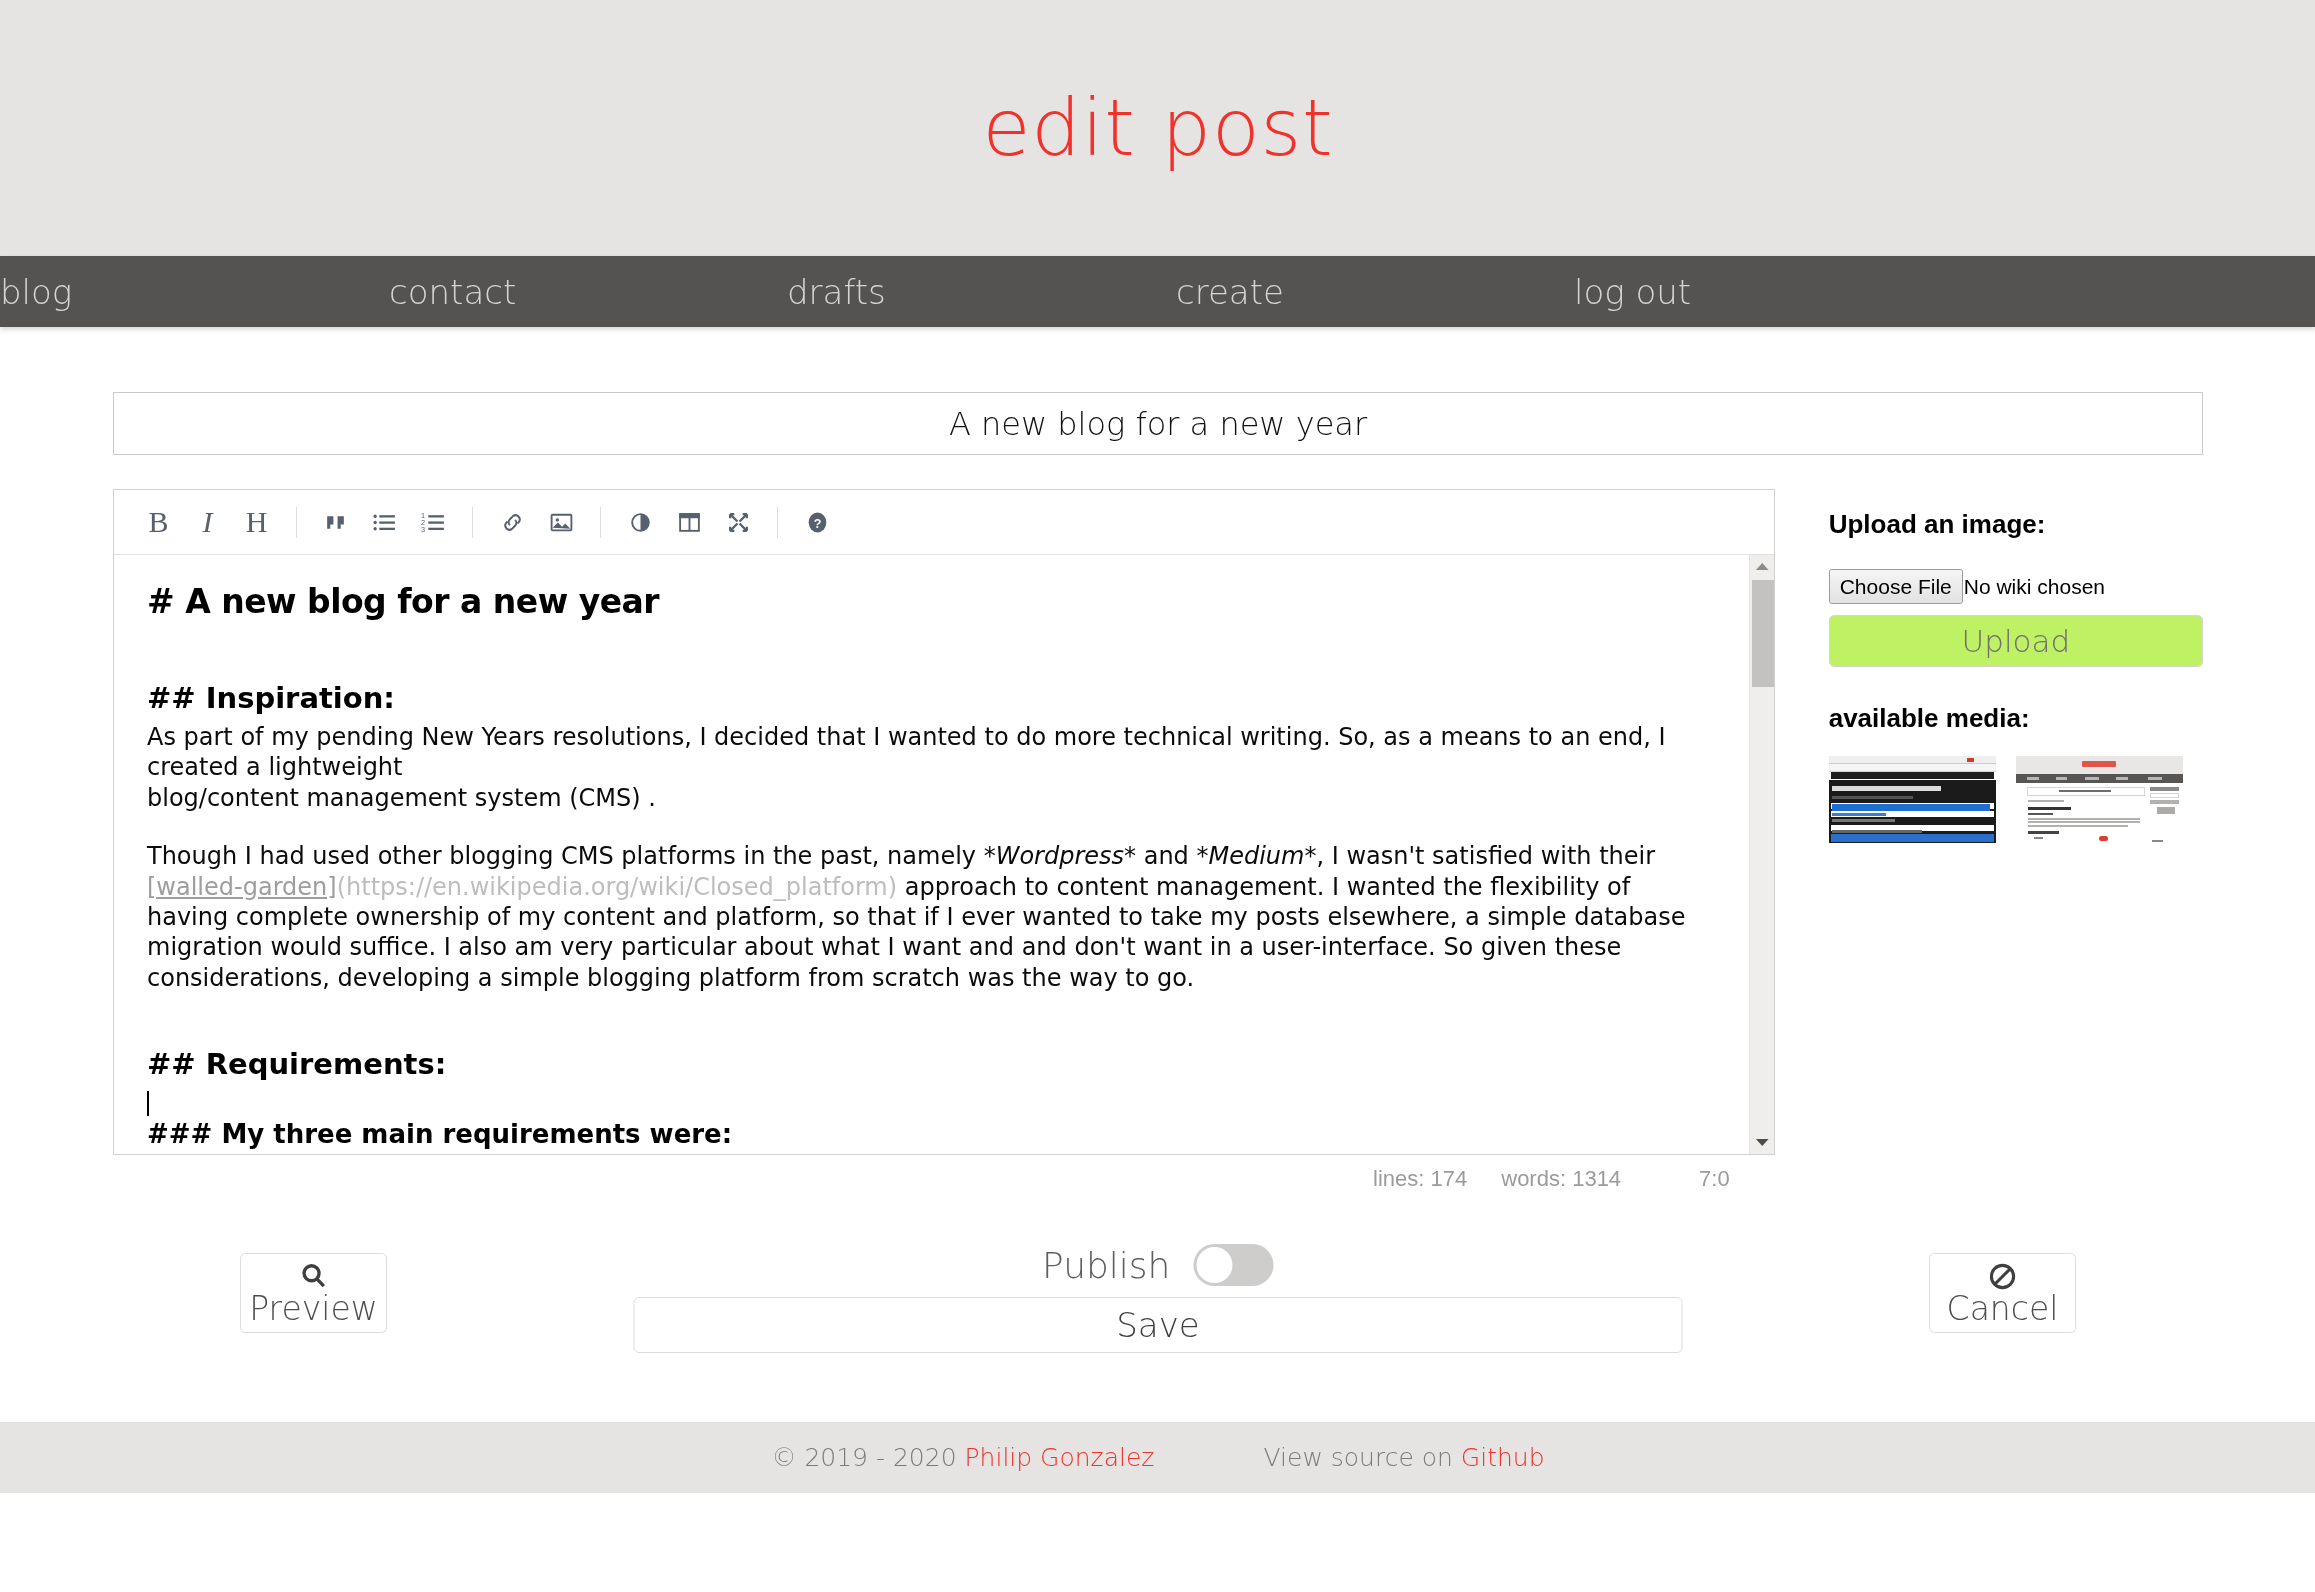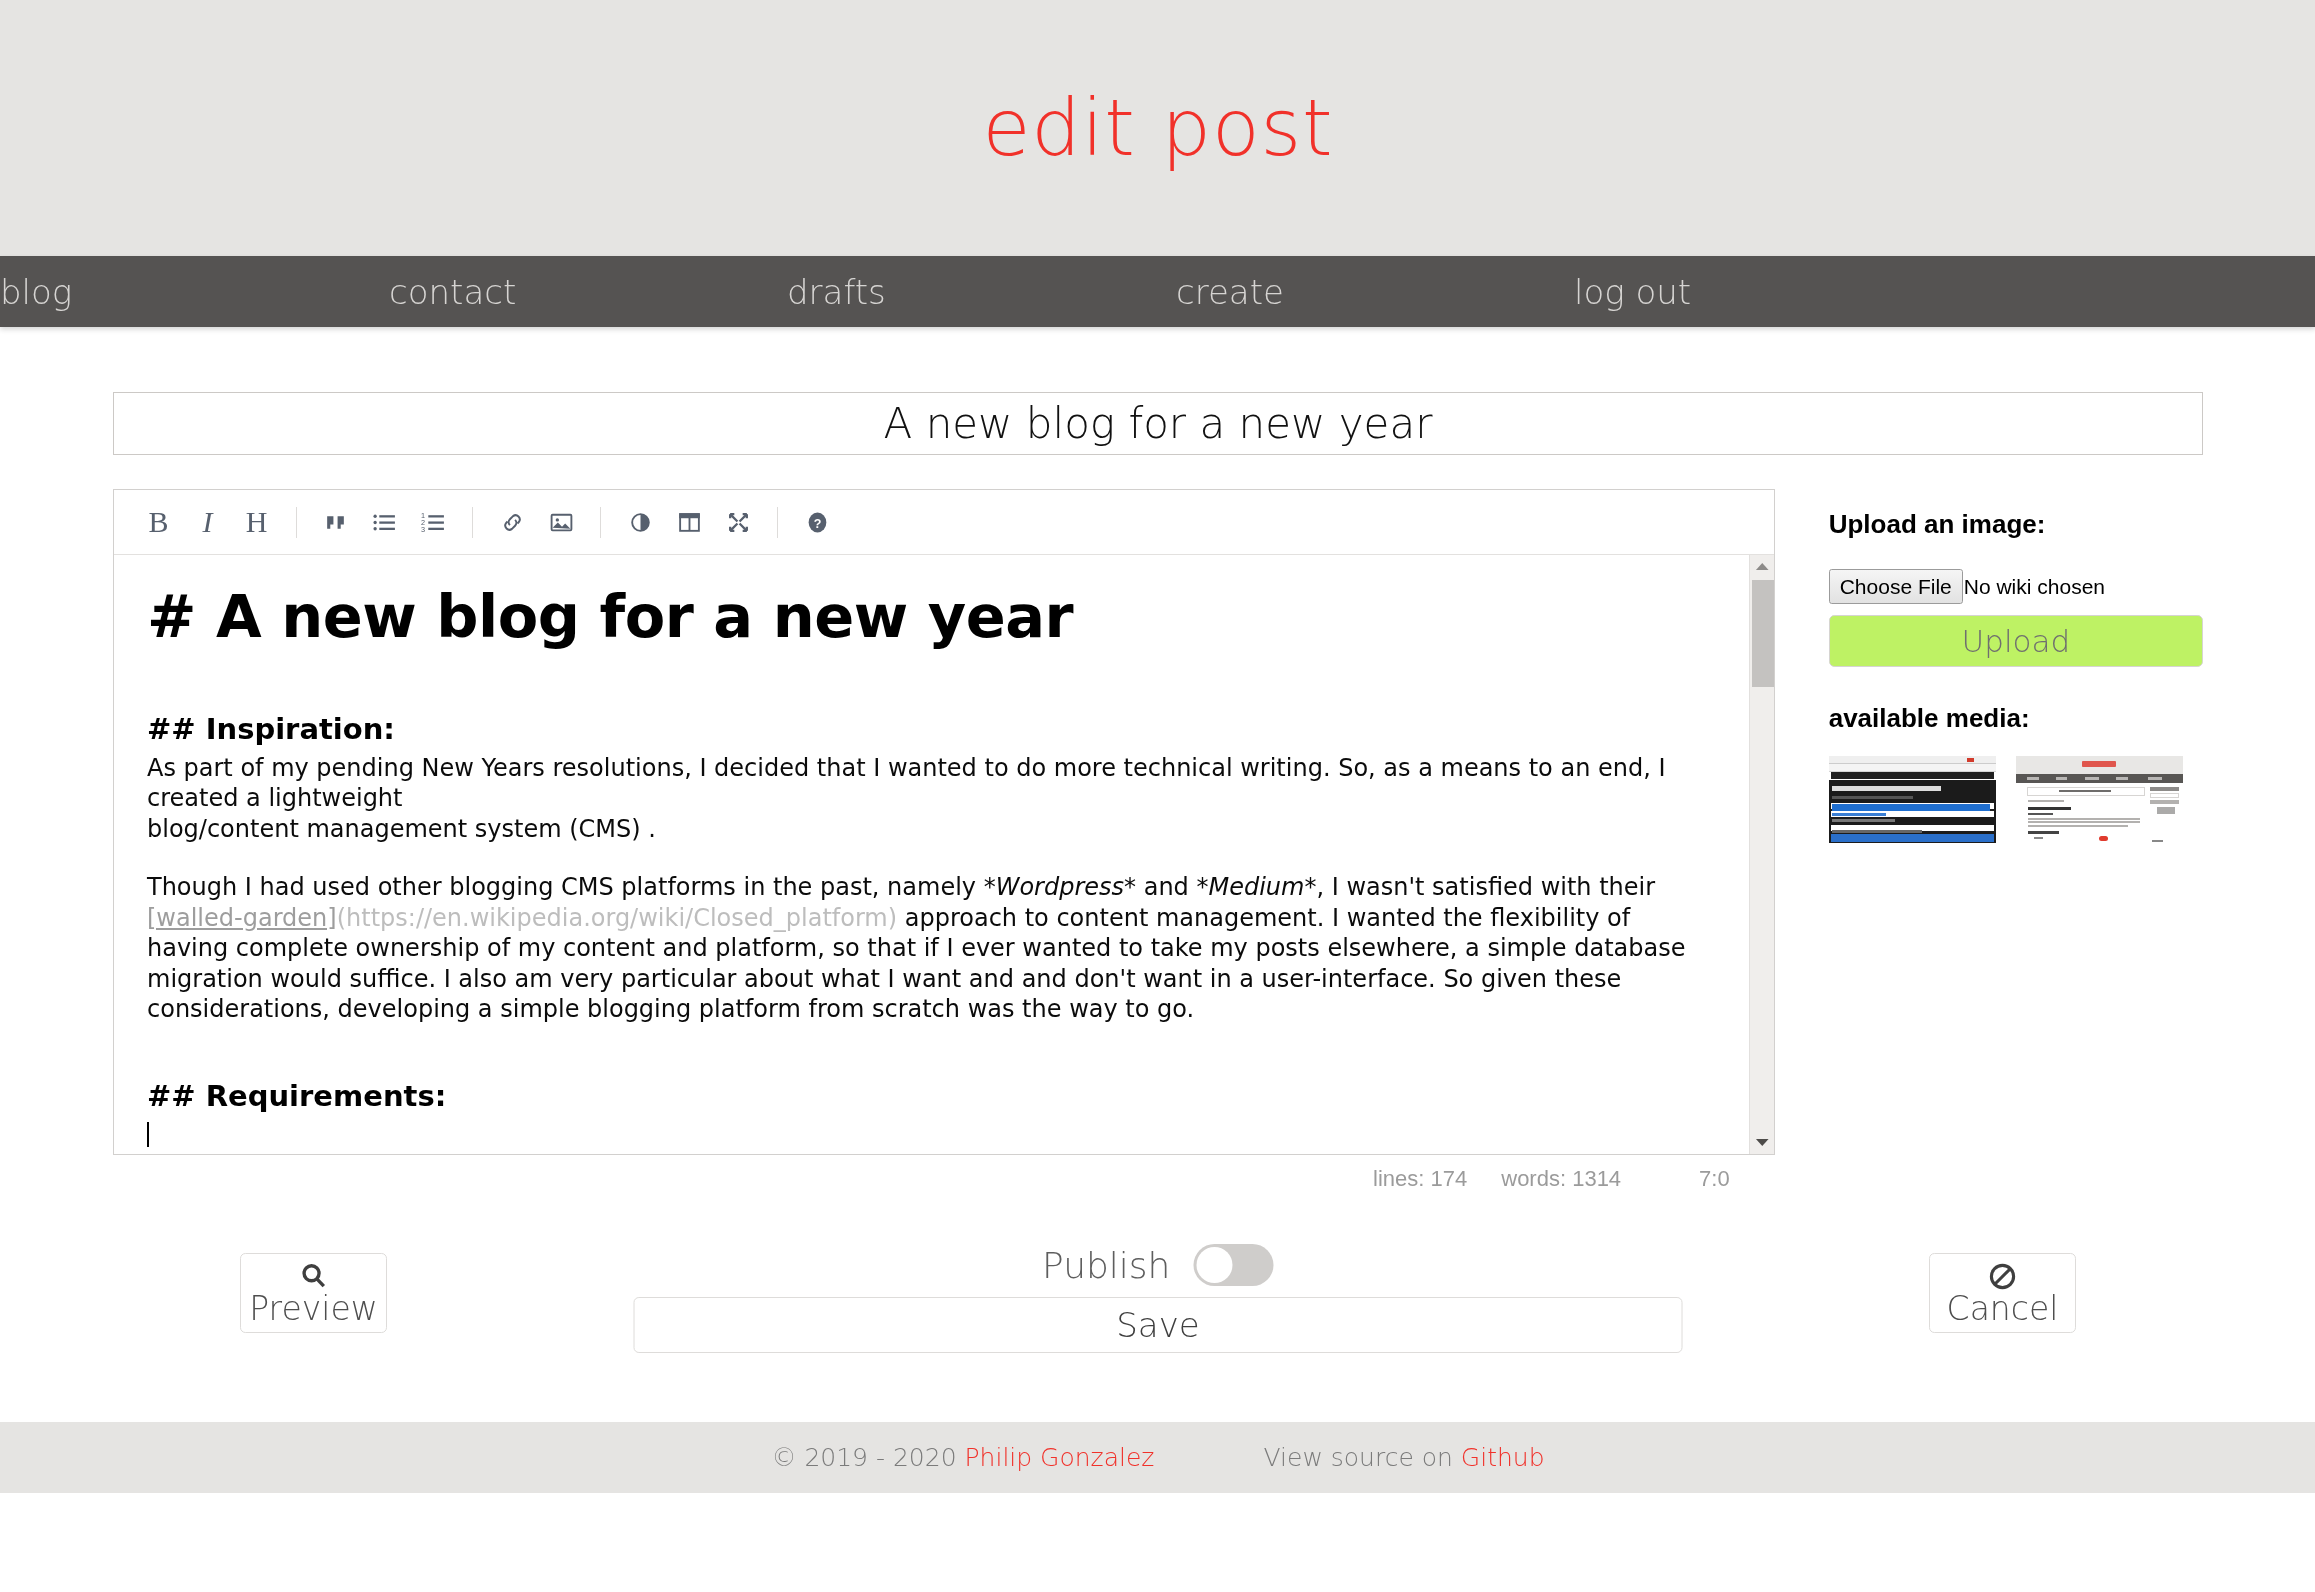--- a/index.html
+++ b/index.html
@@ -67,21 +67,21 @@
   }
 
   .title-row {
     margin: 0 113px 0 113px;
   }
   .post-title-input {
     width: 100%;
     height: 63px;
     border: 0.9px solid #ccc9c6;
     background: #ffffff;
-    font-size: 42px;
+    font-size: 32px;
     font-weight: 300;
     text-align: center;
     color: #111;
     font-family: "DejaVu Sans", sans-serif;
     outline: none;
     padding: 0 9px;
   }
 
   .work-area {
     display: flex;
@@ -135,21 +135,21 @@
     height: 599px;
     overflow: hidden;
     background: #fff;
   }
   .cm-content {
     padding: 27px 36px 0 33px;
     width: 1628px;
     font-family: "DejaVu Sans", sans-serif;
   }
   .md-h1 {
-    font-size: 59px;
+    font-size: 33px;
     font-weight: bold;
     color: #000;
     margin: 0 0 5.4px 0;
     line-height: 1.2;
     letter-spacing: -0.5px;
   }
   .md-h2 {
     font-size: 29px;
     font-weight: bold;
     color: #000;

